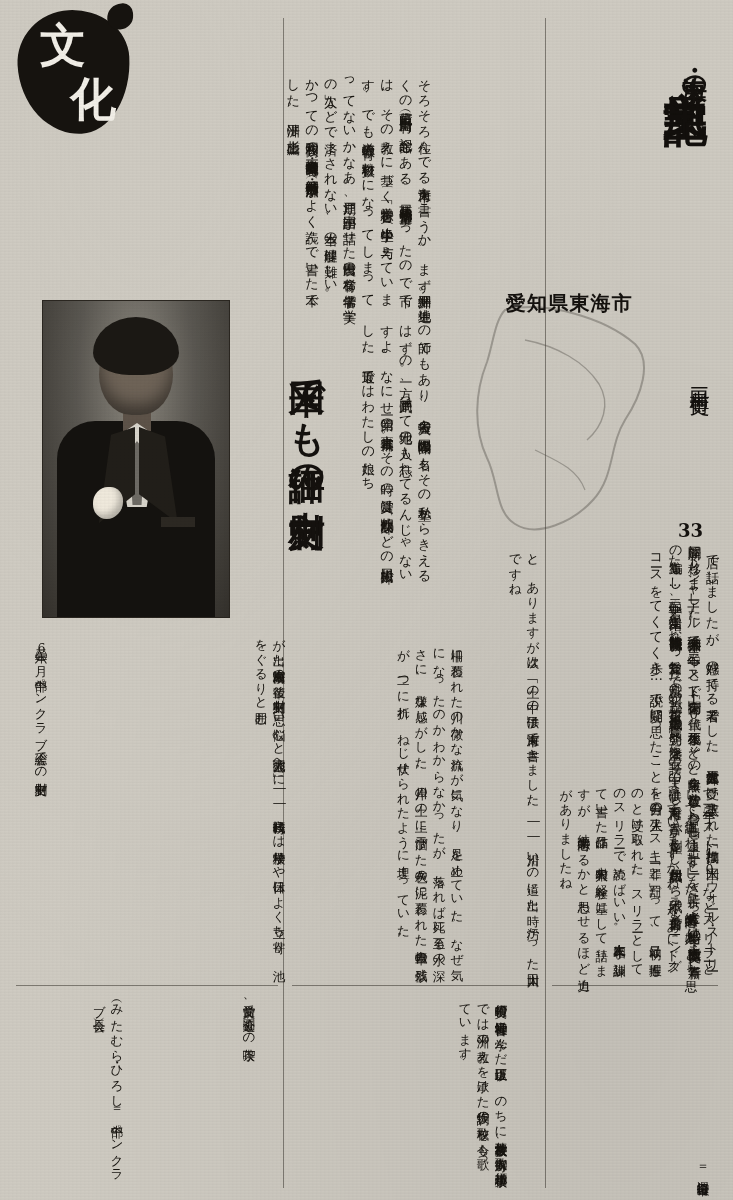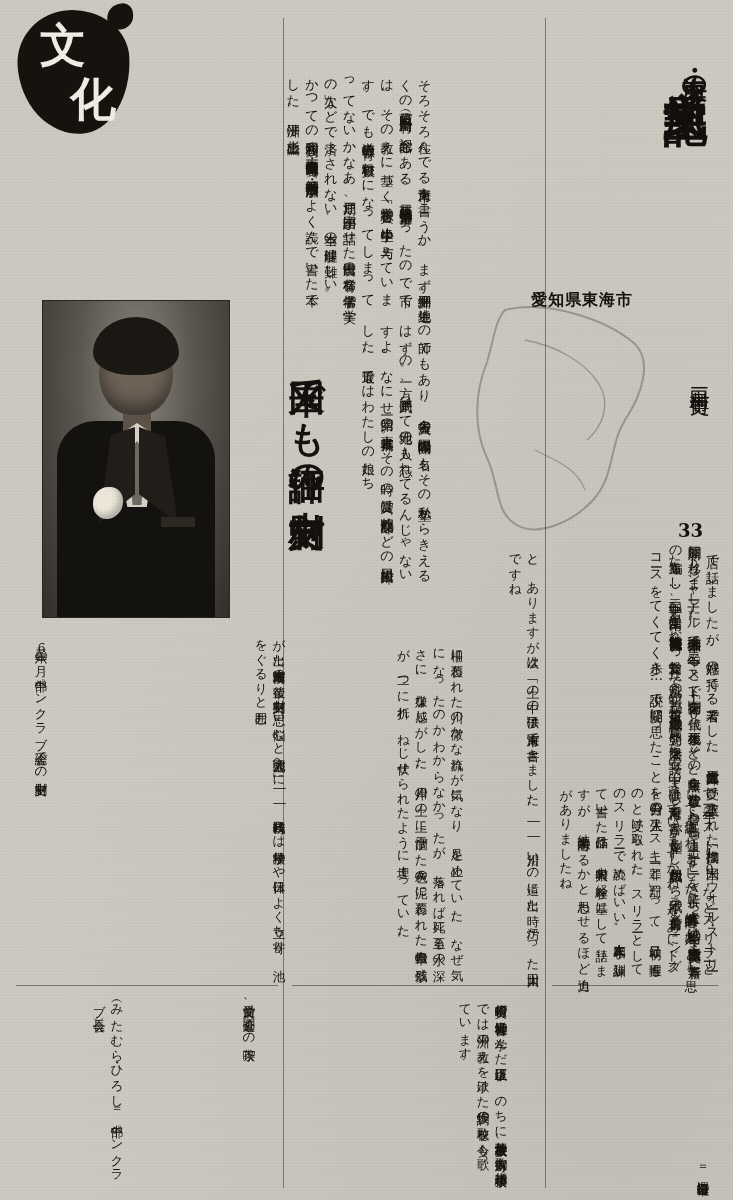--- a/index.html
+++ b/index.html
@@ -128,21 +128,21 @@
     font-weight: bold;
     z-index: 16;
   }
   #locality {
     position: absolute;
     right: 100px;
     top: 290px;
     writing-mode: horizontal-tb;
     font-family: "DejaVu Serif", serif;
     font-weight: bold;
-    font-size: 16px;
+    font-size: 20px;
     letter-spacing: .06em;
     z-index: 16;
   }
 
   
   #map-wm {
     position: absolute;
     right: 68px;
     top: 300px;
     width: 200px;

